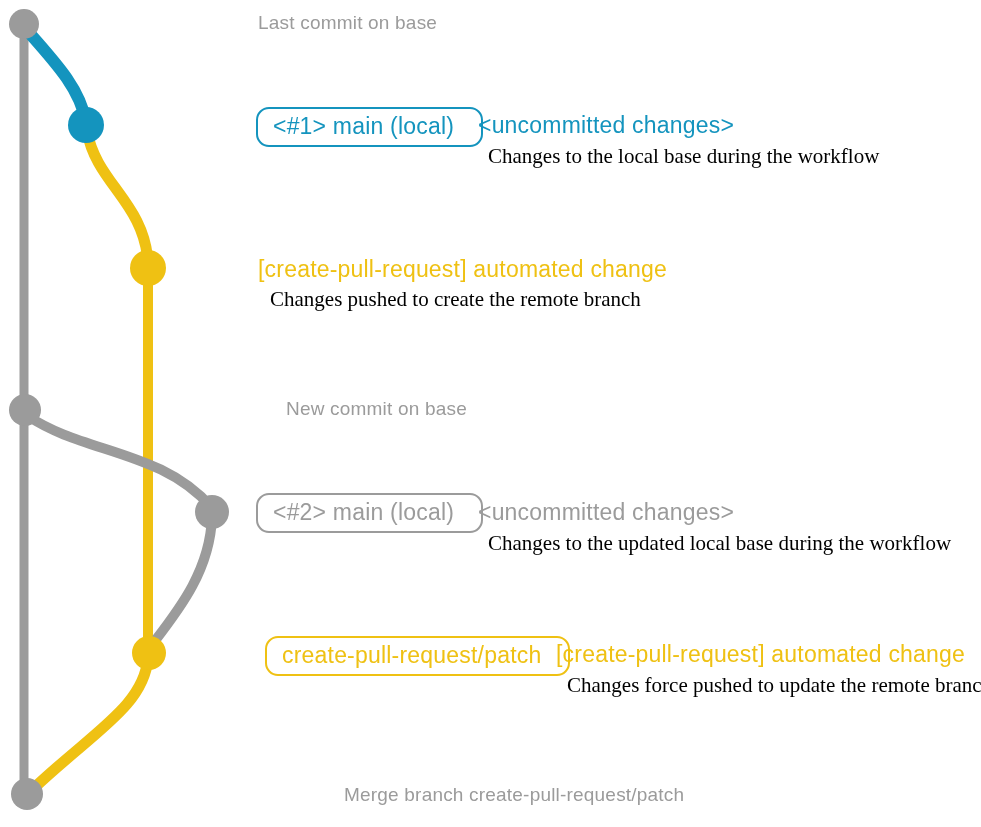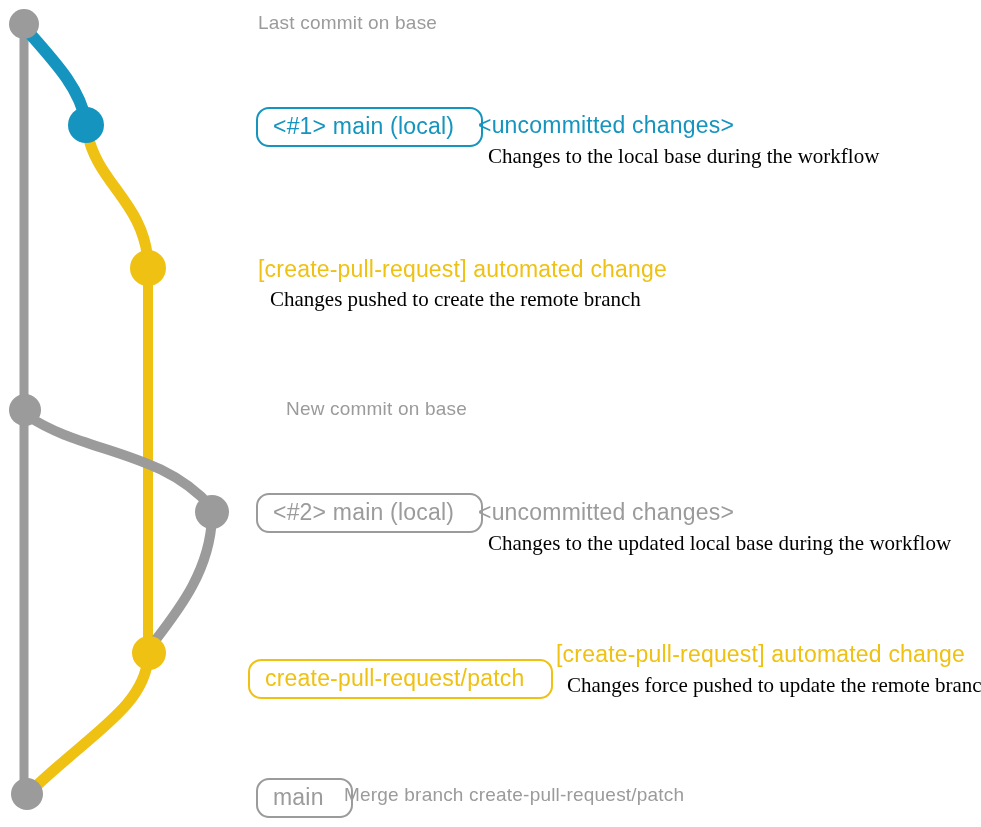--- a/index.html
+++ b/index.html
@@ -85,20 +85,19 @@
 
   <div class="abs title yellow" style="left:258px; top:256px;">[create-pull-request] automated change</div>
   <div class="abs note" style="left:270px; top:287px;">Changes pushed to create the remote branch</div>
 
   <div class="abs label" style="left:258px; top:398px;margin-left:28px;">New commit on base</div>
 
   <div class="abs badge gray" style="left:256px; top:493px;">&lt;#2&gt; main (local)</div>
   <div class="abs title gray" style="left:478px; top:499px;">&lt;uncommitted changes&gt;</div>
   <div class="abs note" style="left:488px; top:531px;">Changes to the updated local base during the workflow</div>
 
-  <div class="abs badge yellow" style="left:248px; top:636px;margin-top:23px;">create-pull-request/patch</div>
+  <div class="abs badge yellow" style="left:265px; top:636px;">create-pull-request/patch</div>
   <div class="abs title yellow" style="left:556px; top:641px;">[create-pull-request] automated change</div>
   <div class="abs note" style="left:567px; top:673px;">Changes force pushed to update the remote branch</div>
 
-  <div class="abs badge gray" style="left:256px; top:778px;">main</div>
   <div class="abs label" style="left:344px; top:784px;">Merge branch create-pull-request/patch</div>
 
 </div>
 
 </body></html>

